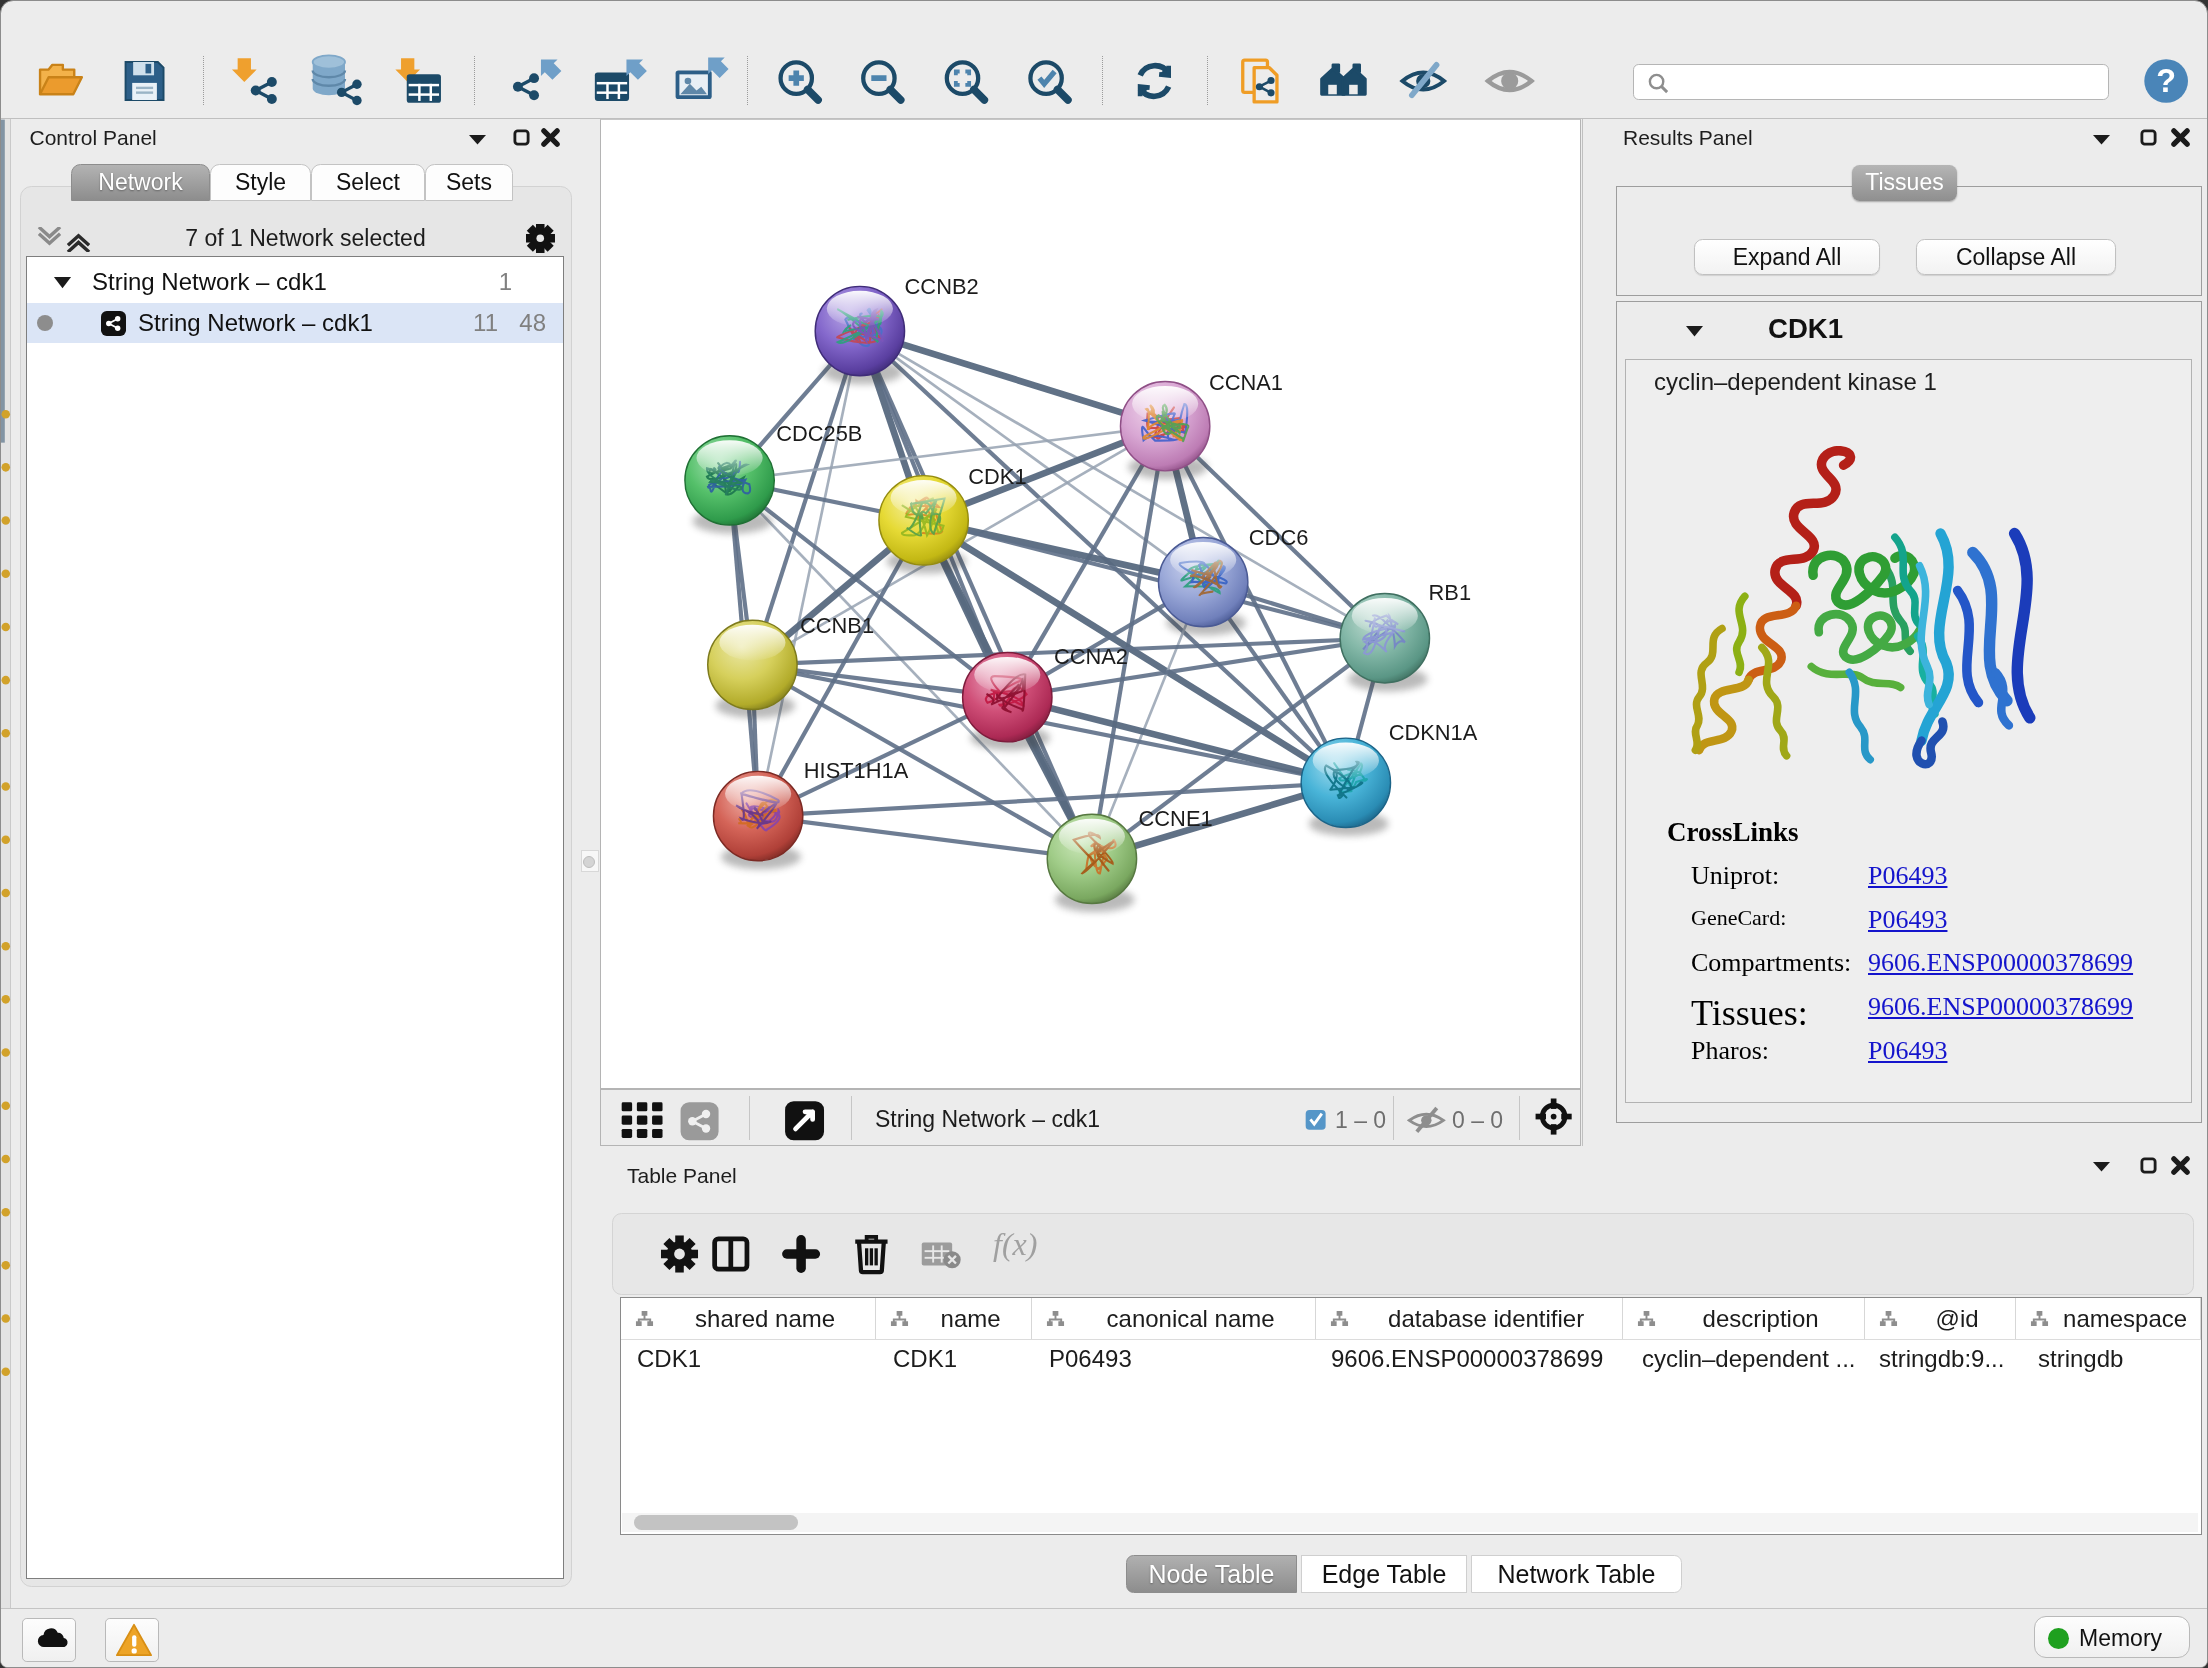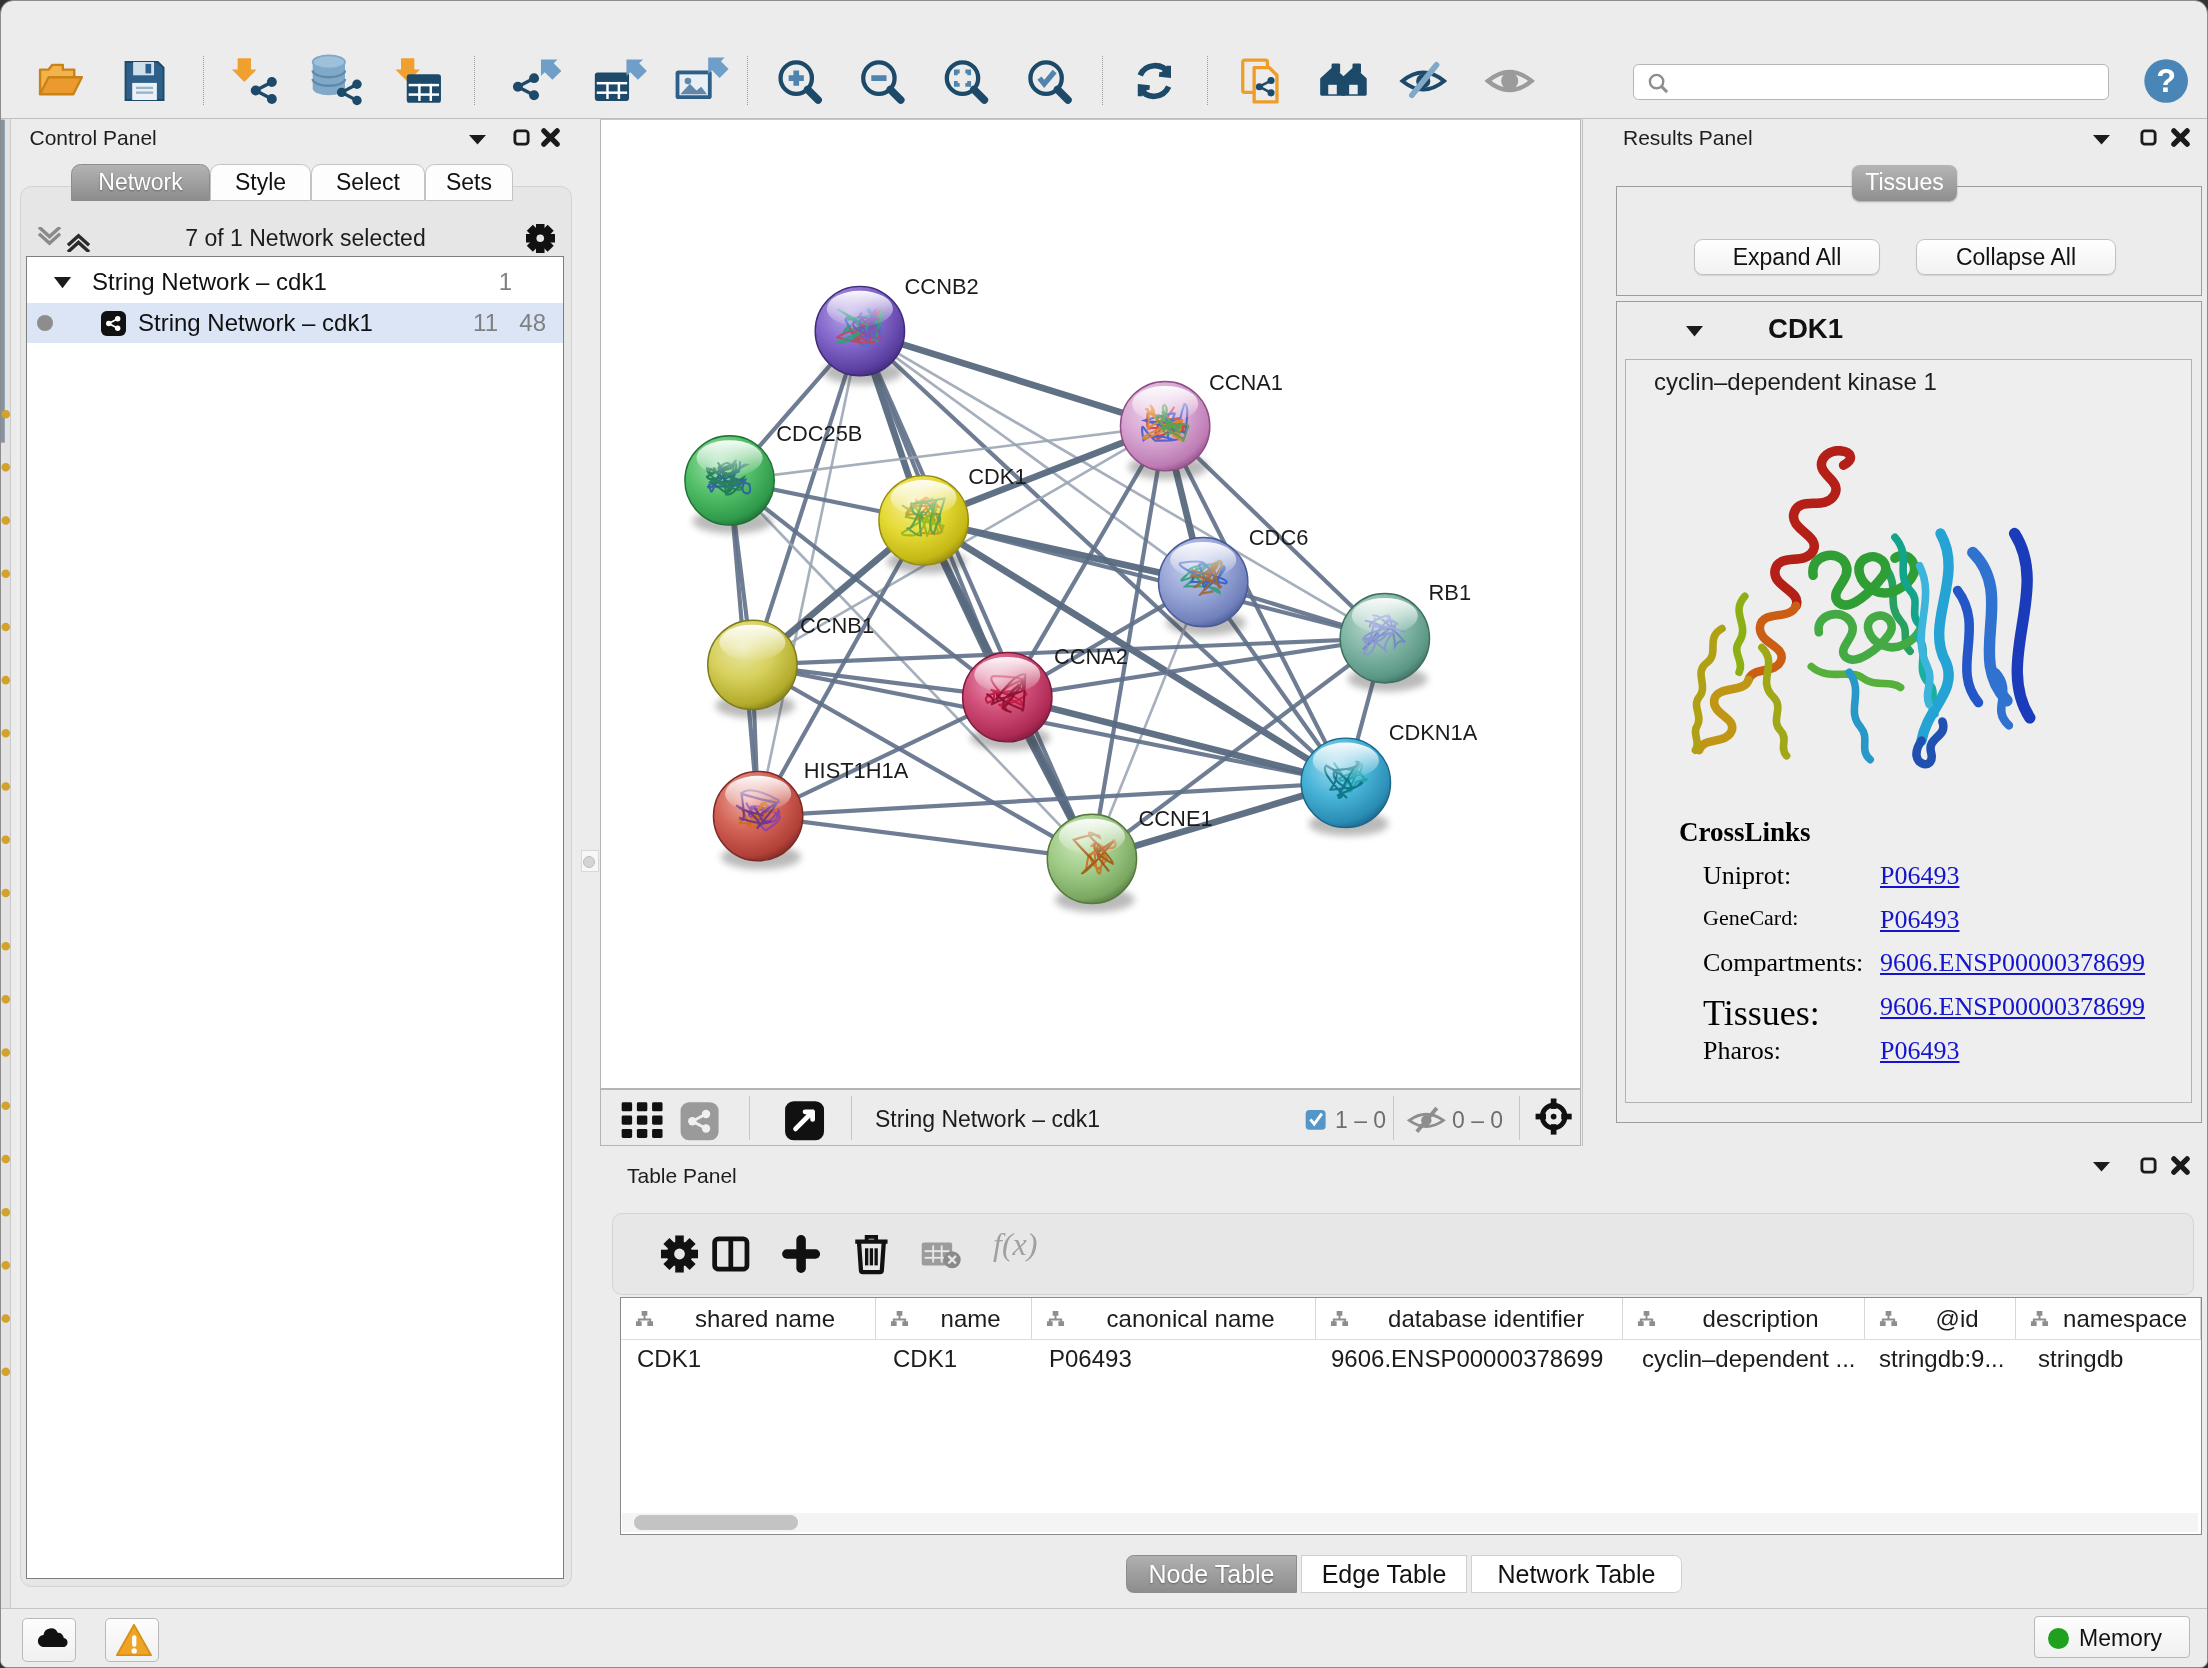--- a/index.html
+++ b/index.html
@@ -33,21 +33,21 @@
 #tablepanel{left:599px;top:1145px;width:1609px;height:462px;background:#ececec;}
 #tptoolbar{position:absolute;left:12.4px;top:67px;width:1582px;height:82px;background:#e7e7e7;
   border:1px solid #d4d4d4;border-radius:9.5px;}
 #tbl{position:absolute;left:20px;top:151px;width:1582px;height:238px;background:#fff;border:1.9px solid #8a8a8a;}
 .th{position:absolute;top:0;height:41px;border-right:1px solid #d7d7d7;font-size:24px;color:#1c1c1c;}
 .td{position:absolute;top:43px;height:39px;font-size:24px;color:#1c1c1c;}
 #statusbar{left:0;top:1607px;width:2208px;height:61px;background:#ececec;border-top:1px solid #c4c4c4;}
 .sbtn{position:absolute;top:8.6px;width:54px;height:44px;background:linear-gradient(#fdfdfd,#f0f0f0);
   border:1px solid #b9b9b9;border-radius:4.8px;}
 .link{color:#1414cc;text-decoration:underline;}
-.serif{font-family:"Liberation Serif",serif;margin-left:12px;}
+.serif{font-family:"Liberation Serif",serif;}
 .dot{position:absolute;border-radius:50%;}
 </style></head><body>
 <div id="win">
     <div id="toolbar" class="abs">
       <div class="sep" style="left:202px"></div>
       <div class="sep" style="left:473px"></div>
       <div class="sep" style="left:746px"></div>
       <div class="sep" style="left:1101px"></div>
       <div class="sep" style="left:1206px"></div>
       <div id="searchbox">
@@ -713,17 +713,17 @@
         </svg>
       </div>
       <div class="sbtn" style="left:104px">
         <svg style="position:absolute;left:8.6px;top:3.8px" width="38" height="36" viewBox="0 0 40 38">
           <path d="M 20 3 L 38 35 L 2 35 Z" fill="#eda427" stroke="#d88f15" stroke-width="2" stroke-linejoin="round"></path>
           <rect x="18" y="14" width="4.5" height="12" rx="2" fill="#fff"></rect>
           <circle cx="20.2" cy="30.5" r="2.8" fill="#fff"></circle>
         </svg>
       </div>
     </div>
-    <div class="abs" style="left:2033px;top:1615px;width:156px;height:42px;background:linear-gradient(#fdfdfd,#f0f0f0);border:1px solid #b9b9b9;border-radius:4px">
+    <div class="abs" style="left:2033px;top:1615px;width:156px;height:42px;background:linear-gradient(#fdfdfd,#f0f0f0);border:1px solid #b9b9b9;border-radius:12px">
       <div class="dot" style="left:13.3px;top:10.5px;width:21px;height:21px;background:#1fa01f"></div>
       <div class="abs" style="left:44px;top:7.6px;font-size:23px;color:#111">Memory</div>
     </div>
   </div>
 
 </body></html>

